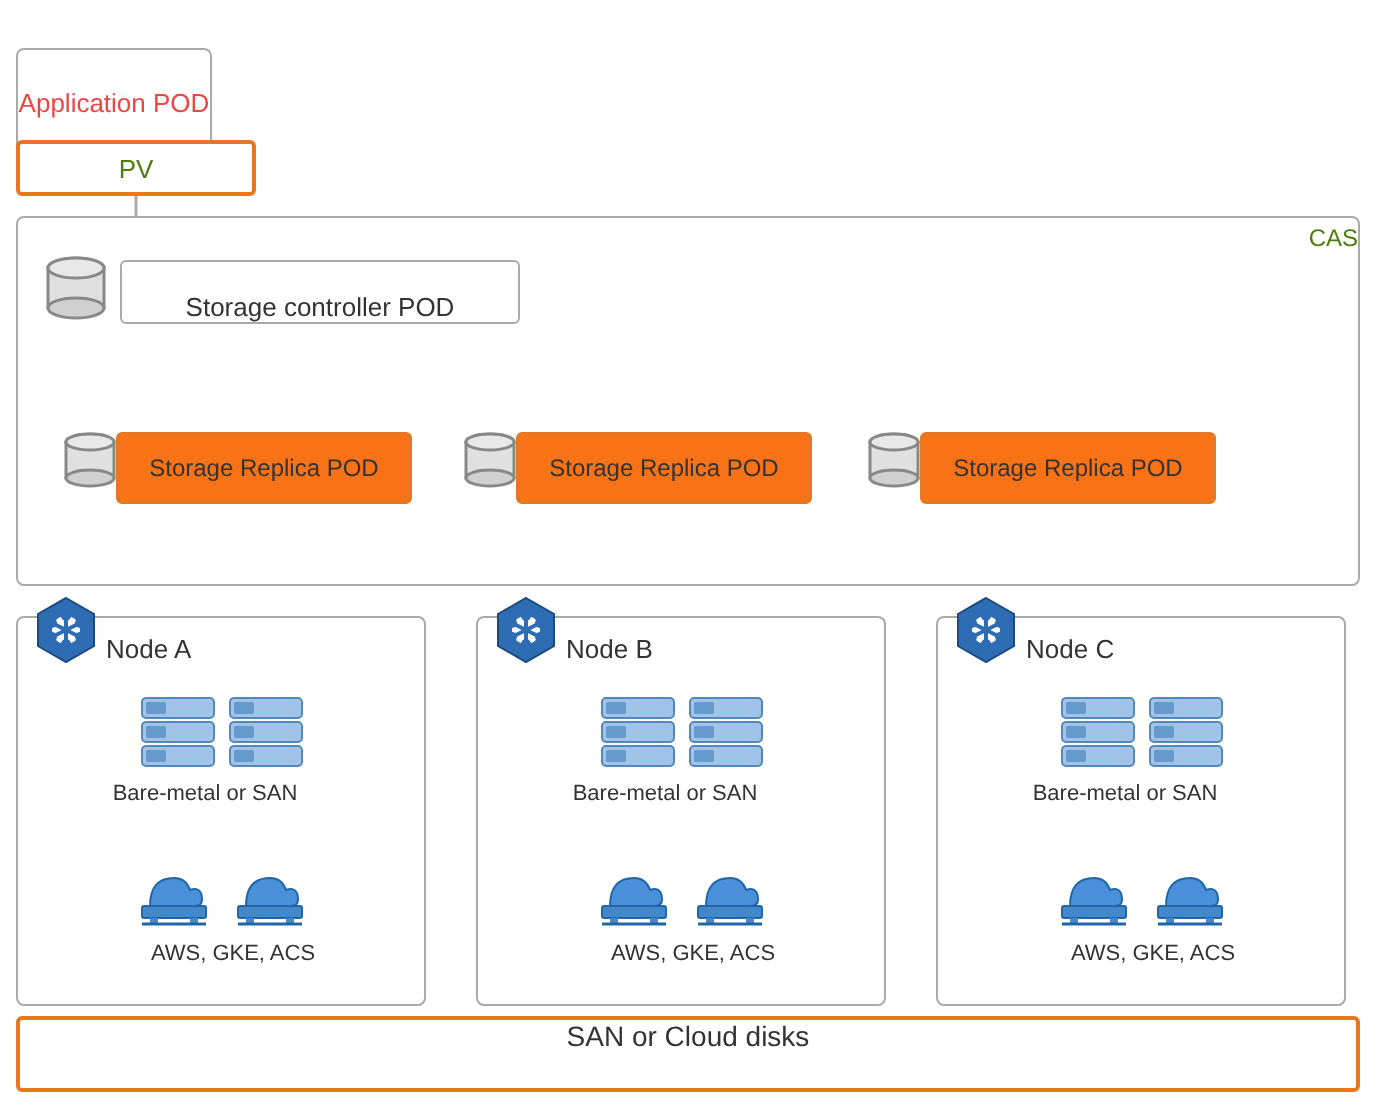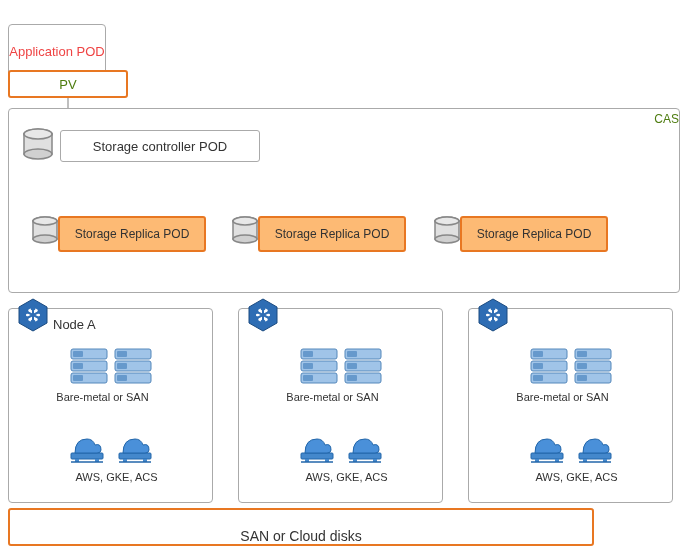--- a/index.html
+++ b/index.html
@@ -78,21 +78,21 @@
     
     .storage-controller {
       position: absolute;
       top: 130px;
       left: 60px;
       width: 200px;
       height: 32px;
       border: 1px solid #aaa;
       border-radius: 3px;
       display: flex;
-      align-items: center;
+      align-items: flex-end;
       justify-content: center;
       font-size: 13px;
       color: #333;
       background: #fff;
     }
 
     
     .ctrl-icon {
       position: absolute;
       top: 128px;
@@ -105,21 +105,21 @@
     .replica-pod {
       position: absolute;
       height: 36px;
       border: 2px solid #e87722;
       border-radius: 3px;
       display: flex;
       align-items: center;
       justify-content: center;
       font-size: 12px;
       color: #333;
-      background: #fdba74;
+      background: #f97316;
       padding: 0 6px;
     }
 
     
     .node-box {
       position: absolute;
       top: 308px;
       width: 205px;
       height: 195px;
       border: 1px solid #aaa;
@@ -193,26 +193,26 @@
       text-align: center;
       font-size: 11px;
       color: #333;
     }
 
     
     .san-box {
       position: absolute;
       bottom: 10px;
       left: 8px;
-      width: 586px;
+      width: 672px;
       height: 38px;
       border: 2px solid #e87722;
       border-radius: 3px;
       display: flex;
-      align-items: flex-end;
+      align-items: flex-start;
       justify-content: center;
       font-size: 14px;
       color: #333;
       background: #fff;
     }
 
     
     .connectors {
       position: absolute;
       top: 0;
@@ -376,20 +376,21 @@
         <line x1="11" y1="14.5" x2="25" y2="21.5" stroke="#2e6db4" stroke-width="2"></line>
         <line x1="25" y1="14.5" x2="11" y2="21.5" stroke="#2e6db4" stroke-width="2"></line>
         <circle cx="18" cy="11" r="2.5" fill="#2e6db4"></circle>
         <circle cx="11" cy="14.5" r="2.5" fill="#2e6db4"></circle>
         <circle cx="25" cy="14.5" r="2.5" fill="#2e6db4"></circle>
         <circle cx="11" cy="21.5" r="2.5" fill="#2e6db4"></circle>
         <circle cx="25" cy="21.5" r="2.5" fill="#2e6db4"></circle>
         <circle cx="18" cy="25" r="2.5" fill="#2e6db4"></circle>
       </svg>
     </div>
+    <div class="node-header">Node B</div>
 
     <div class="server-racks">
       <svg width="40" height="40" viewBox="0 0 40 40" xmlns="http://www.w3.org/2000/svg">
         <rect x="2" y="2" width="36" height="10" rx="2" fill="#a0c4e8" stroke="#5588bb" stroke-width="1"></rect>
         <rect x="4" y="4" width="10" height="6" rx="1" fill="#6699cc"></rect>
         <rect x="2" y="14" width="36" height="10" rx="2" fill="#a0c4e8" stroke="#5588bb" stroke-width="1"></rect>
         <rect x="4" y="16" width="10" height="6" rx="1" fill="#6699cc"></rect>
         <rect x="2" y="26" width="36" height="10" rx="2" fill="#a0c4e8" stroke="#5588bb" stroke-width="1"></rect>
         <rect x="4" y="28" width="10" height="6" rx="1" fill="#6699cc"></rect>
       </svg>
@@ -433,20 +434,21 @@
         <line x1="11" y1="14.5" x2="25" y2="21.5" stroke="#2e6db4" stroke-width="2"></line>
         <line x1="25" y1="14.5" x2="11" y2="21.5" stroke="#2e6db4" stroke-width="2"></line>
         <circle cx="18" cy="11" r="2.5" fill="#2e6db4"></circle>
         <circle cx="11" cy="14.5" r="2.5" fill="#2e6db4"></circle>
         <circle cx="25" cy="14.5" r="2.5" fill="#2e6db4"></circle>
         <circle cx="11" cy="21.5" r="2.5" fill="#2e6db4"></circle>
         <circle cx="25" cy="21.5" r="2.5" fill="#2e6db4"></circle>
         <circle cx="18" cy="25" r="2.5" fill="#2e6db4"></circle>
       </svg>
     </div>
+    <div class="node-header">Node C</div>
 
     <div class="server-racks">
       <svg width="40" height="40" viewBox="0 0 40 40" xmlns="http://www.w3.org/2000/svg">
         <rect x="2" y="2" width="36" height="10" rx="2" fill="#a0c4e8" stroke="#5588bb" stroke-width="1"></rect>
         <rect x="4" y="4" width="10" height="6" rx="1" fill="#6699cc"></rect>
         <rect x="2" y="14" width="36" height="10" rx="2" fill="#a0c4e8" stroke="#5588bb" stroke-width="1"></rect>
         <rect x="4" y="16" width="10" height="6" rx="1" fill="#6699cc"></rect>
         <rect x="2" y="26" width="36" height="10" rx="2" fill="#a0c4e8" stroke="#5588bb" stroke-width="1"></rect>
         <rect x="4" y="28" width="10" height="6" rx="1" fill="#6699cc"></rect>
       </svg>

